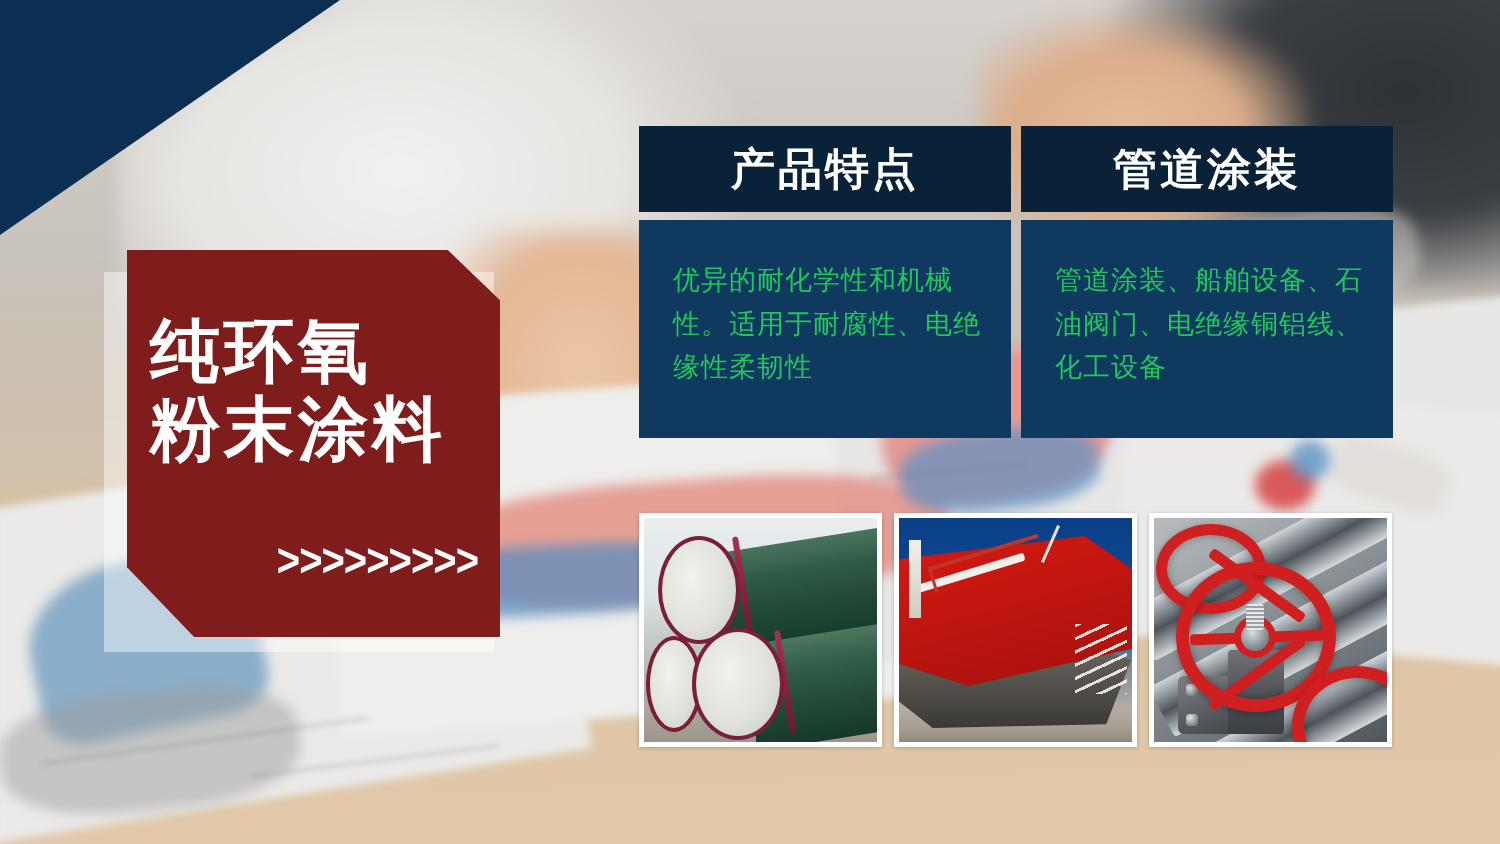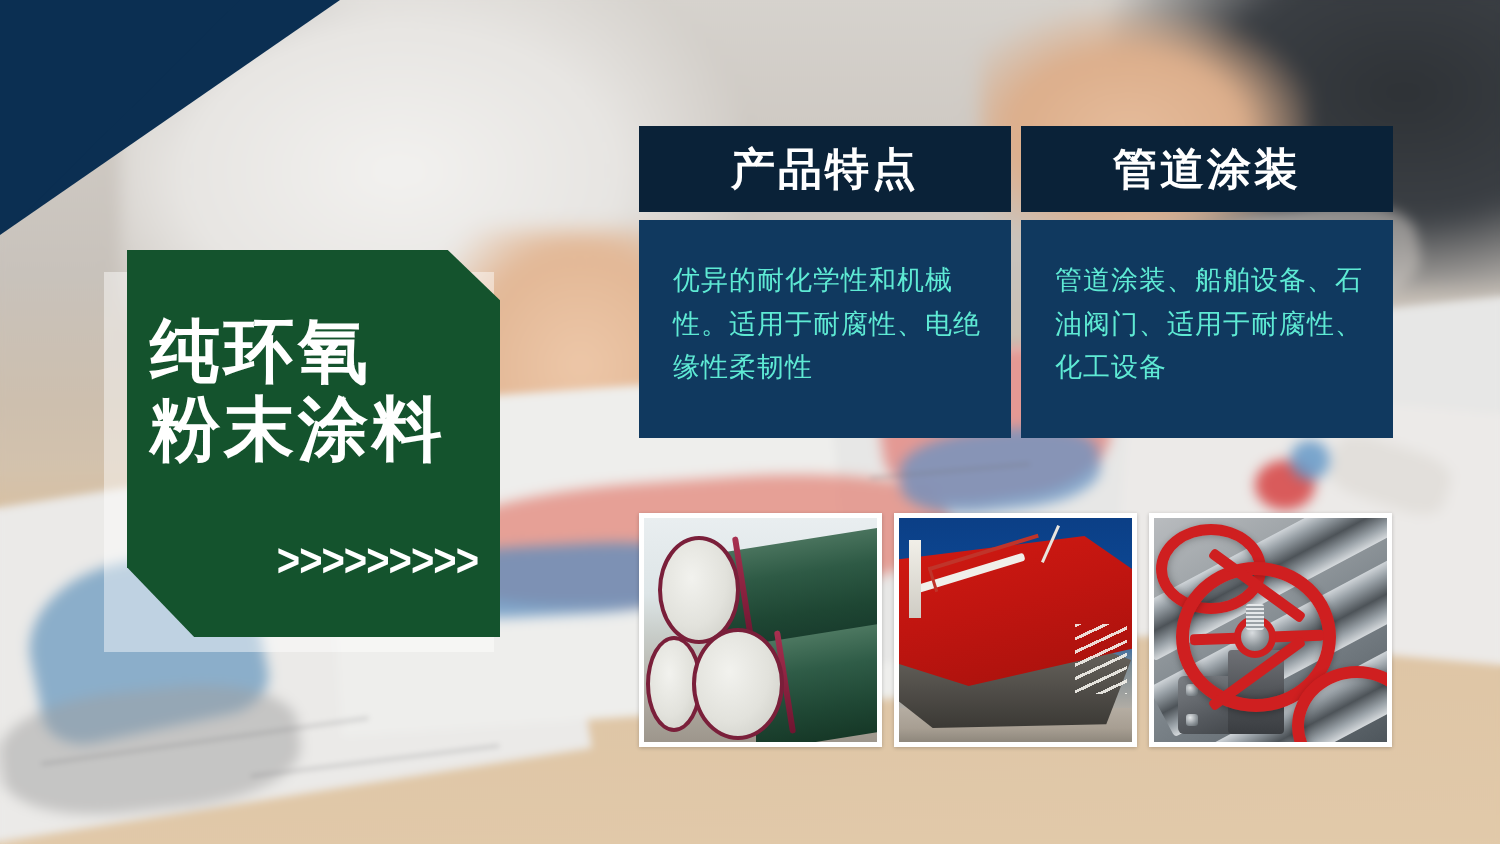--- a/index.html
+++ b/index.html
@@ -143,21 +143,21 @@
   .title-ghost {
     position: absolute;
     left: 104px; top: 272px;
     width: 390px; height: 380px;
     background: rgba(255,255,255,0.45);
   }
   .title-card {
     position: absolute;
     left: 127px; top: 250px;
     width: 373px; height: 387px;
-    background: #14532d;
+    background: #7f1d1d;
     clip-path: polygon(0 0, 86% 0, 100% 13%, 100% 100%, 18% 100%, 0 82%);
     padding: 0;
   }
   .title-lines {
     position: absolute;
     left: 23px; top: 62px;
     width: 340px;
   }
   .title-line {
     font-size: 70px;
@@ -208,21 +208,21 @@
   .panel-body {
     margin-top: 8px;
     min-height: 218px;
     background: #10395f;
     padding: 38px 30px 28px 34px;
     box-sizing: border-box;
   }
   .panel-body-text {
     font-size: 27px;
     line-height: 1.62;
-    color: #5eead4;
+    color: #22c55e;
     letter-spacing: 1px;
     font-family: "DejaVu Sans", "Liberation Sans", sans-serif;
   }
 
   
   .gallery {
     position: absolute;
     left: 639px; top: 513px;
     display: flex;
     gap: 12px;
@@ -426,21 +426,21 @@
       <div class="panel-body">
         <div class="panel-body-text">优异的耐化学性和机械性。适用于耐腐性、电绝缘性柔韧性</div>
       </div>
     </div>
 
     <div class="panel">
       <div class="panel-head">
         <span class="panel-head-text">管道涂装</span>
       </div>
       <div class="panel-body">
-        <div class="panel-body-text">管道涂装、船舶设备、石油阀门、适用于耐腐性、化工设备</div>
+        <div class="panel-body-text">管道涂装、船舶设备、石油阀门、电绝缘铜铝线、化工设备</div>
       </div>
     </div>
 
   </div>
 
   <div class="gallery">
 
     <div class="photo">
       <div class="photo-inner ph-pipes">
         <div class="pipe-body-1"></div>

